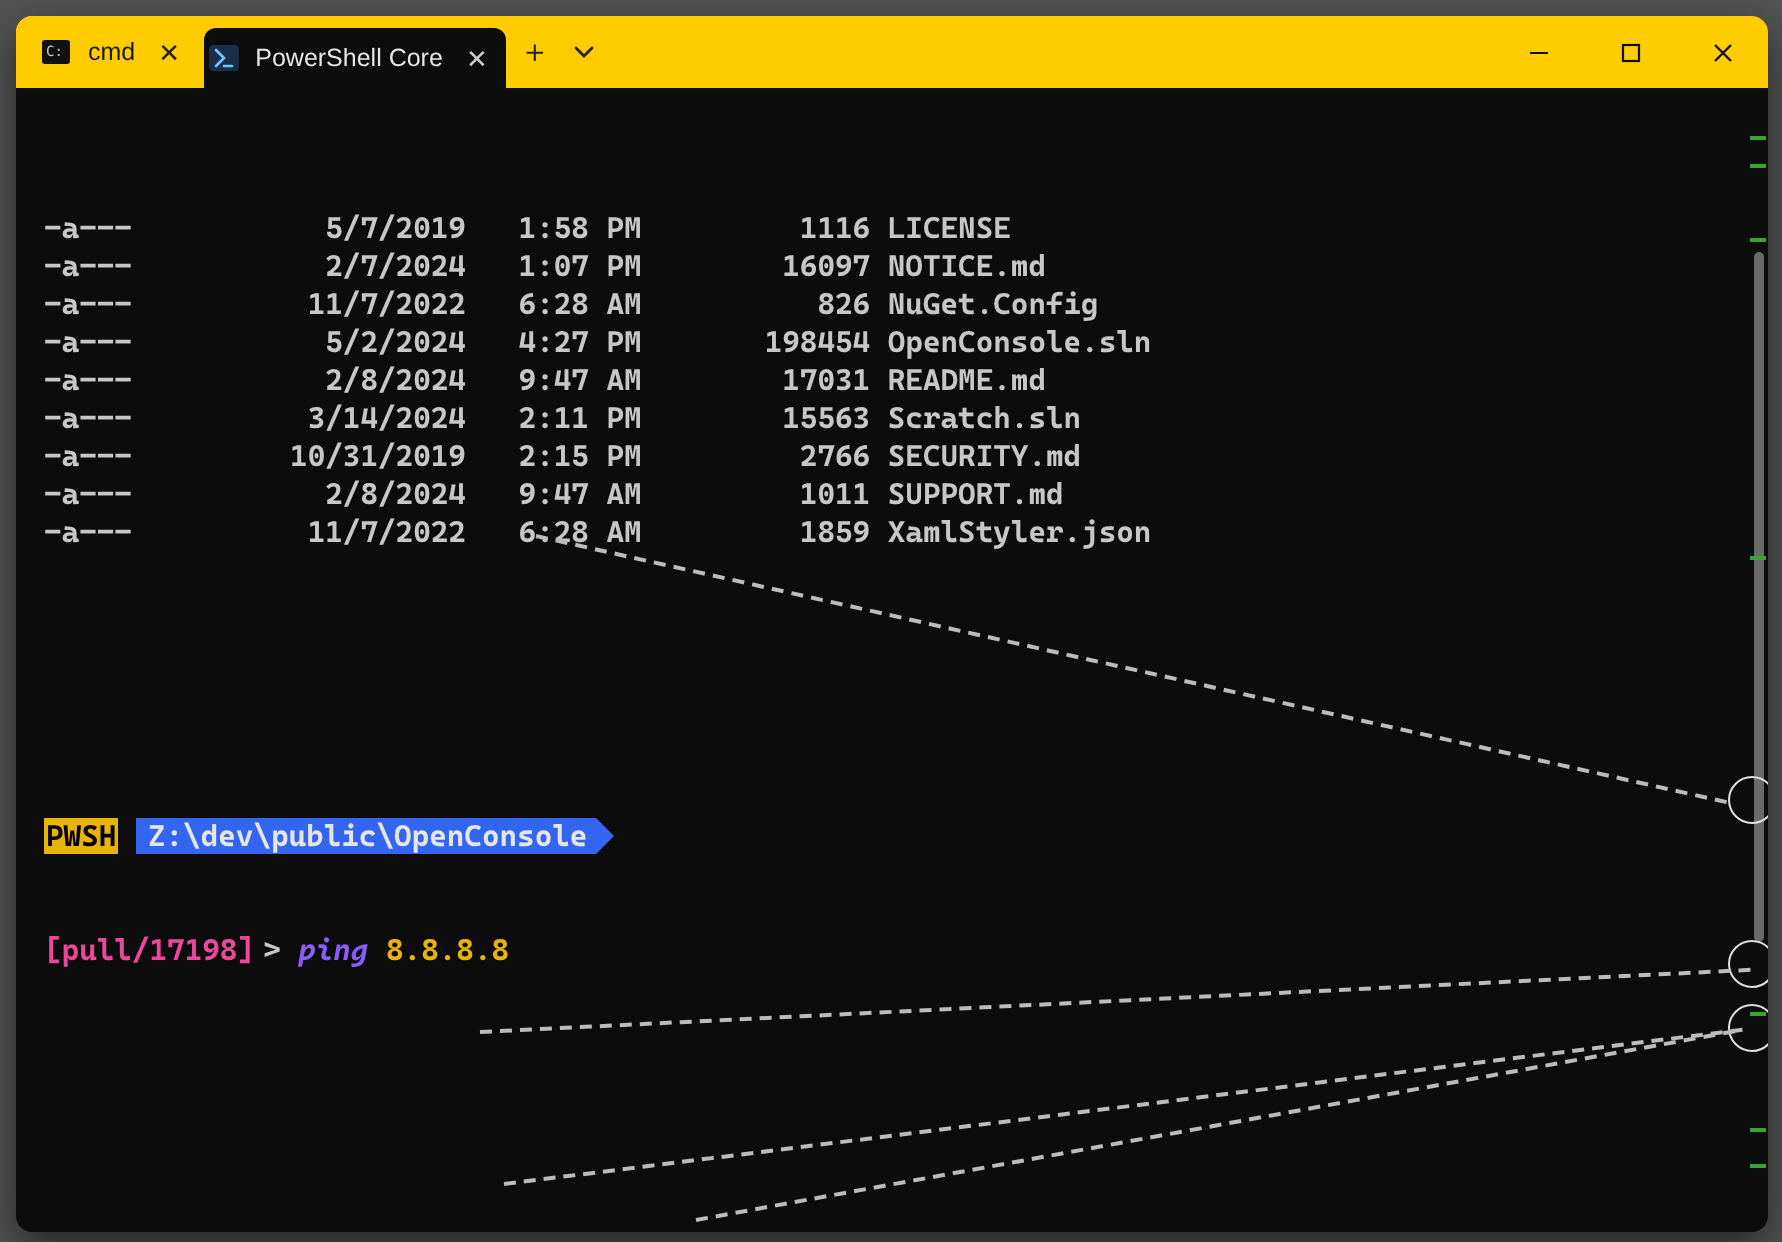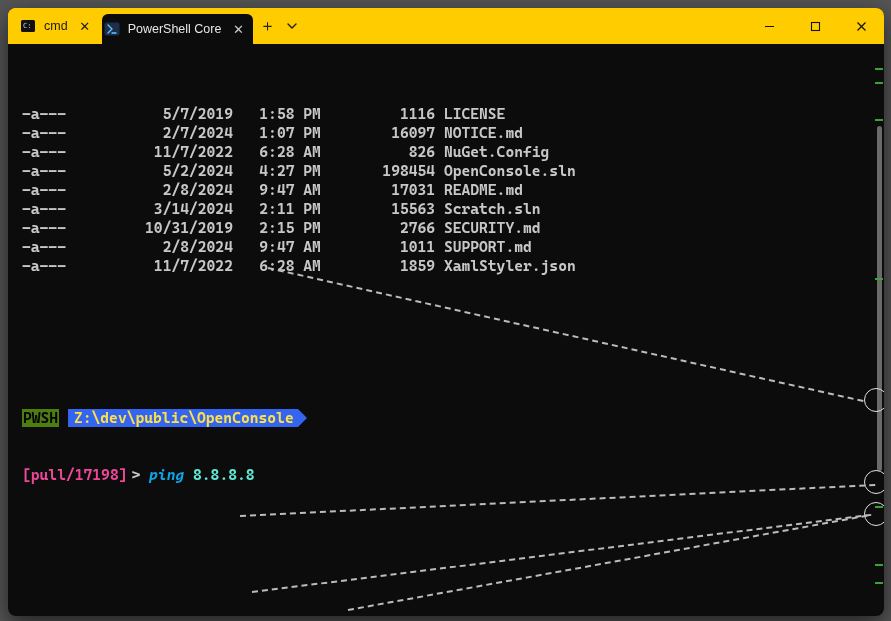--- a/index.html
+++ b/index.html
@@ -88,32 +88,32 @@
     font-size: 15px;
     line-height: 19px;
     color: #c7c7c7;
     white-space: pre;
     height: calc(100% - 36px);
     overflow: hidden;
     letter-spacing: 0;
     font-weight: bold;
   }
   .row { display:block; }
-  .pwsh-badge { background:#4d7c0f; color:#000; padding: 0 1px; }
-  .path-badge { background:#3465f0; color:#fde047; position: relative; padding:0 4px 0 6px;text-align:center; }
+  .pwsh-badge { background:#eab308; color:#000; padding: 0 1px; }
+  .path-badge { background:#3465f0; color:#e5e5e5; position: relative; padding:0 4px 0 6px;text-align:center; }
   .path-badge::after {
     content:""; position:absolute; left:100%; top:0;
     border-top: 9.5px solid transparent;
     border-bottom: 9.5px solid transparent;
     border-left: 9px solid #3465f0;
   }
   .branch-badge { color:#ec4899; }
   .gt { color:#c7c7c7; margin-left: 4px; }
-  .cmd-yel { color:#0ea5e9; font-style: italic; }
-  .cmd-arg { color:#5eead4;margin-top:24px; }
+  .cmd-yel { color:#8b5cf6; font-style: italic; }
+  .cmd-arg { color:#eab308;margin-top:24px; }
 
   .scroll-gutter {
     position:absolute; right:0; top:0; width:10px; height:100%;
   }
   .scroll-thumb {
     position:absolute; right:2px; top:82px; width:5px; height:345px;
     background:#6a6a6a; border-radius:3px;
   }
   .tick {
     position:absolute; right:1px; width:8px; height:2px; background:#3aa335;

